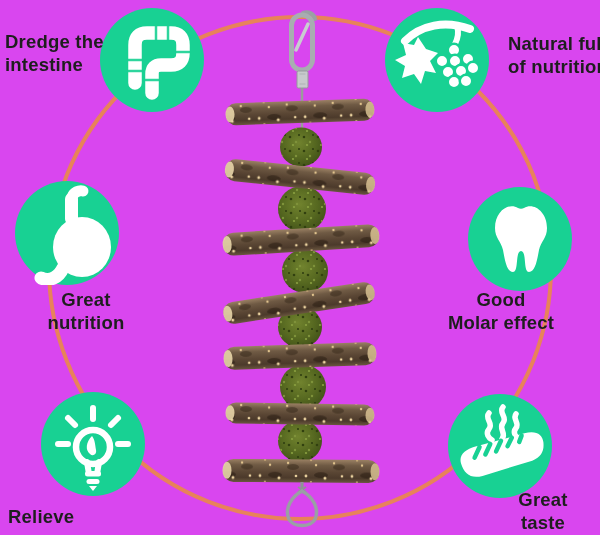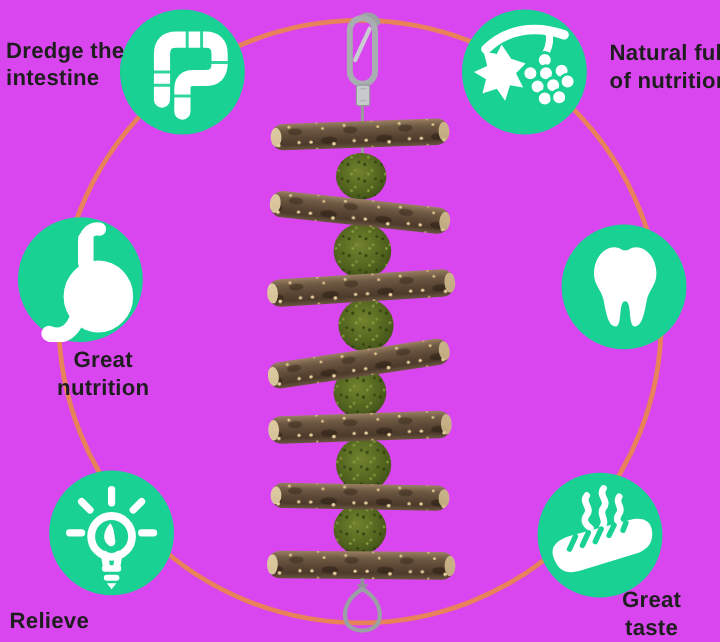--- a/index.html
+++ b/index.html
@@ -255,20 +255,24 @@
     <div>intestine</div>
   </div>
   <div class="feat-label" style="left:508px;top:33px">
     <div>Natural full</div>
     <div>of nutrition</div>
   </div>
   <div class="feat-label center" style="left:15px;top:289px;width:142px">
     <div>Great</div>
     <div>nutrition</div>
   </div>
+  <div class="feat-label center" style="left:414px;top:289px;width:174px">
+    <div>Good</div>
+    <div>Molar effect</div>
+  </div>
   <div class="feat-label" style="left:8px;top:506px">
     <div>Relieve</div>
   </div>
   <div class="feat-label center" style="left:477px;top:489px;width:132px">
     <div>Great</div>
     <div>taste</div>
   </div>
 
 </div>
 

